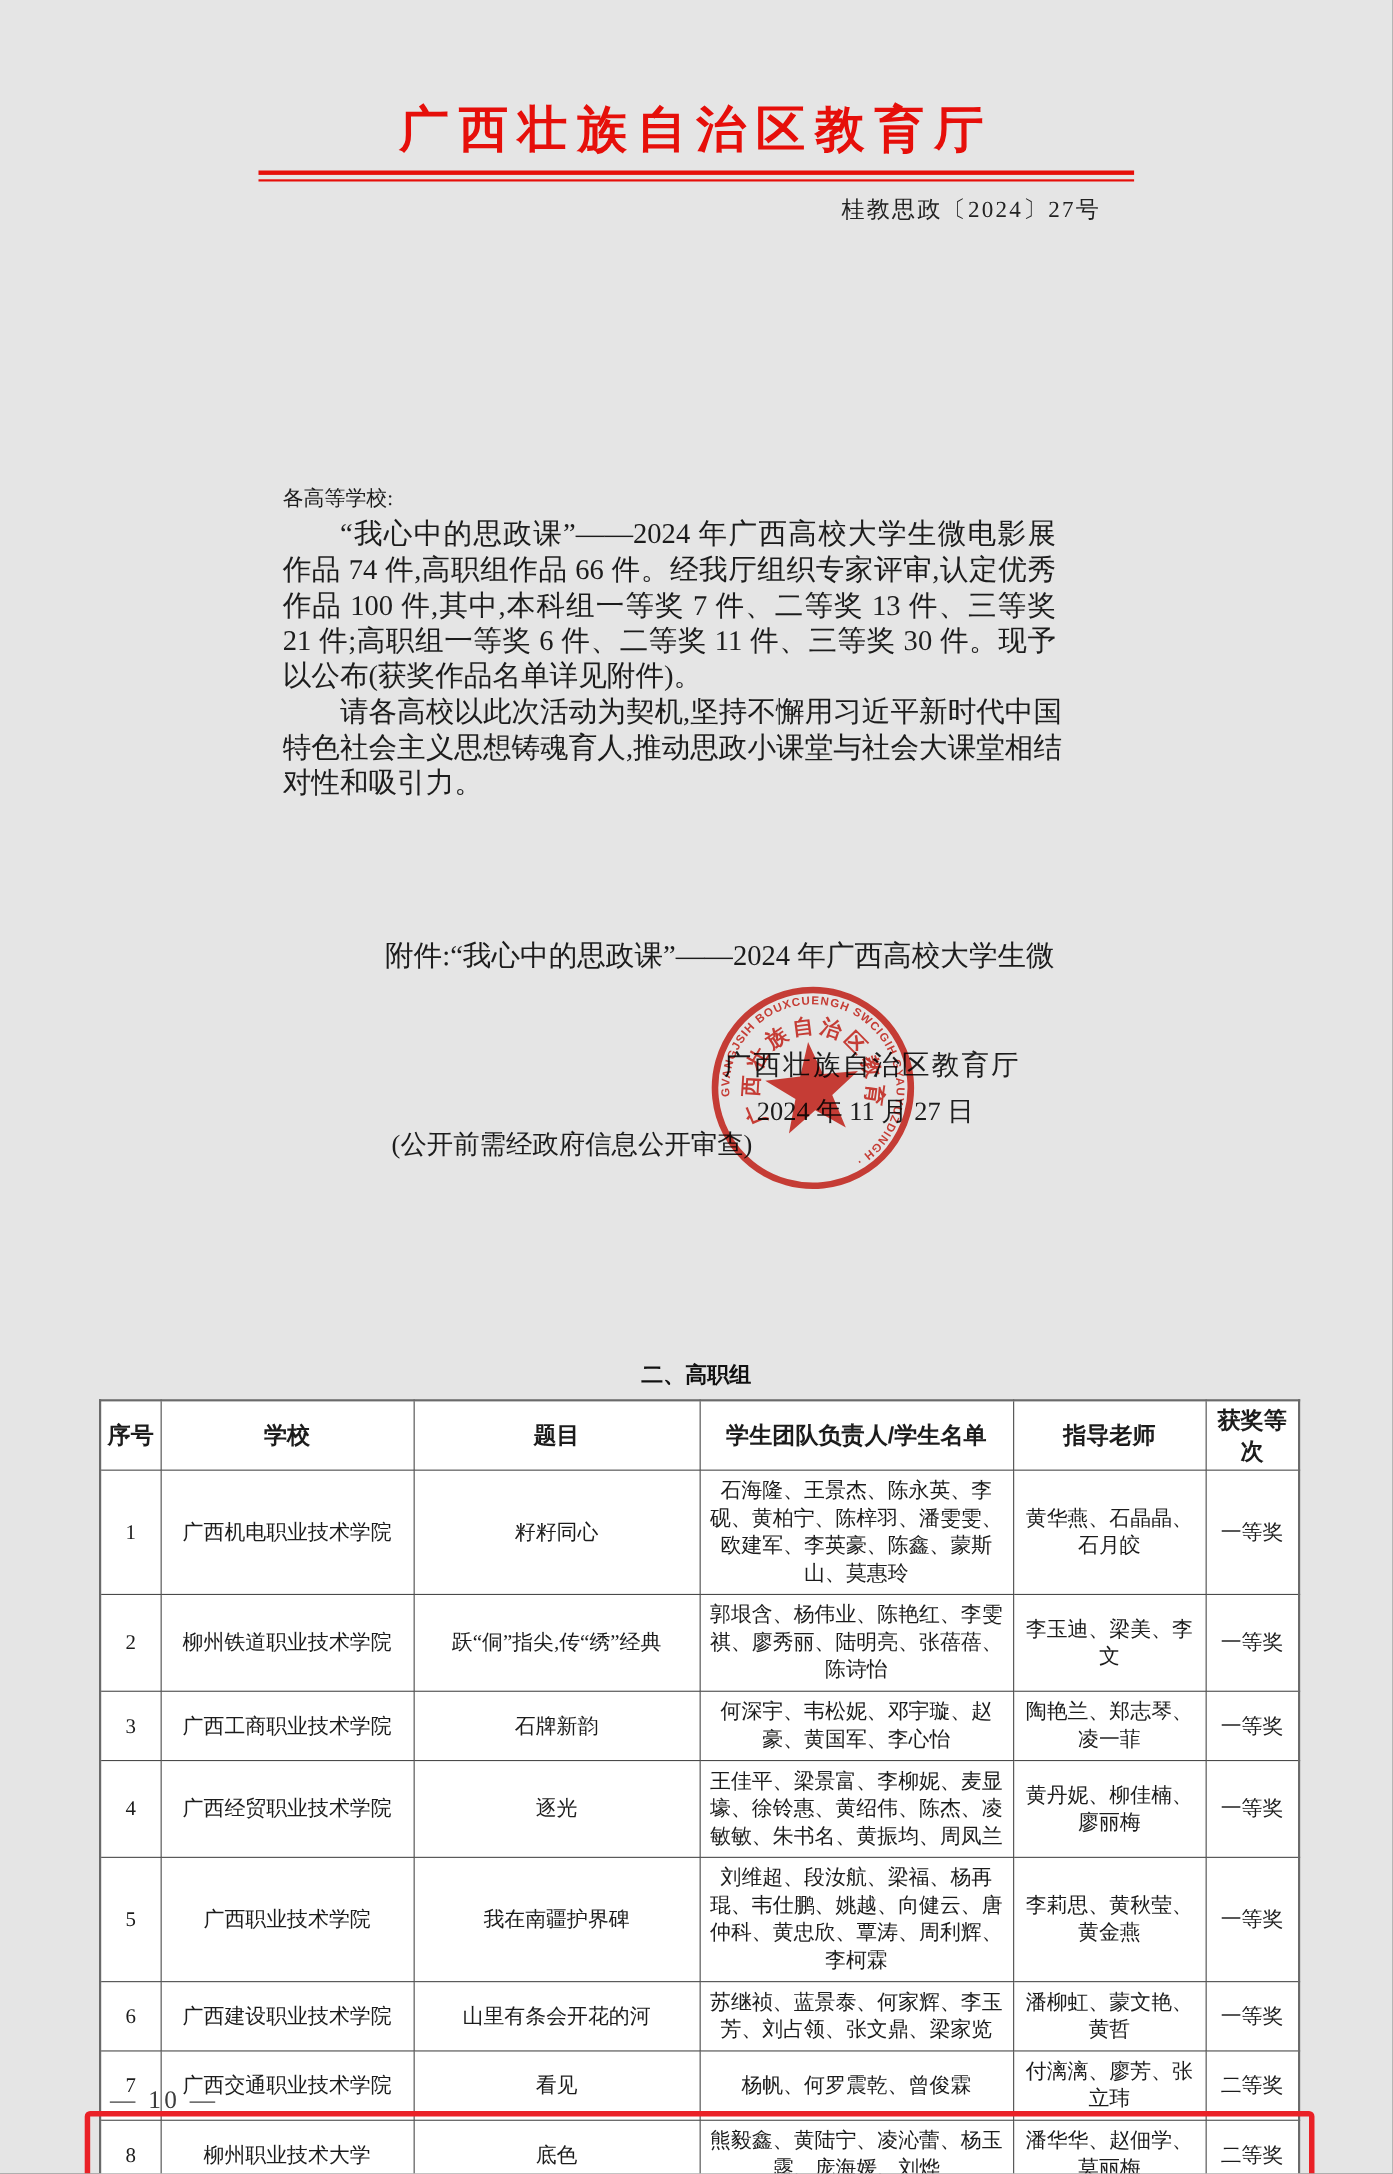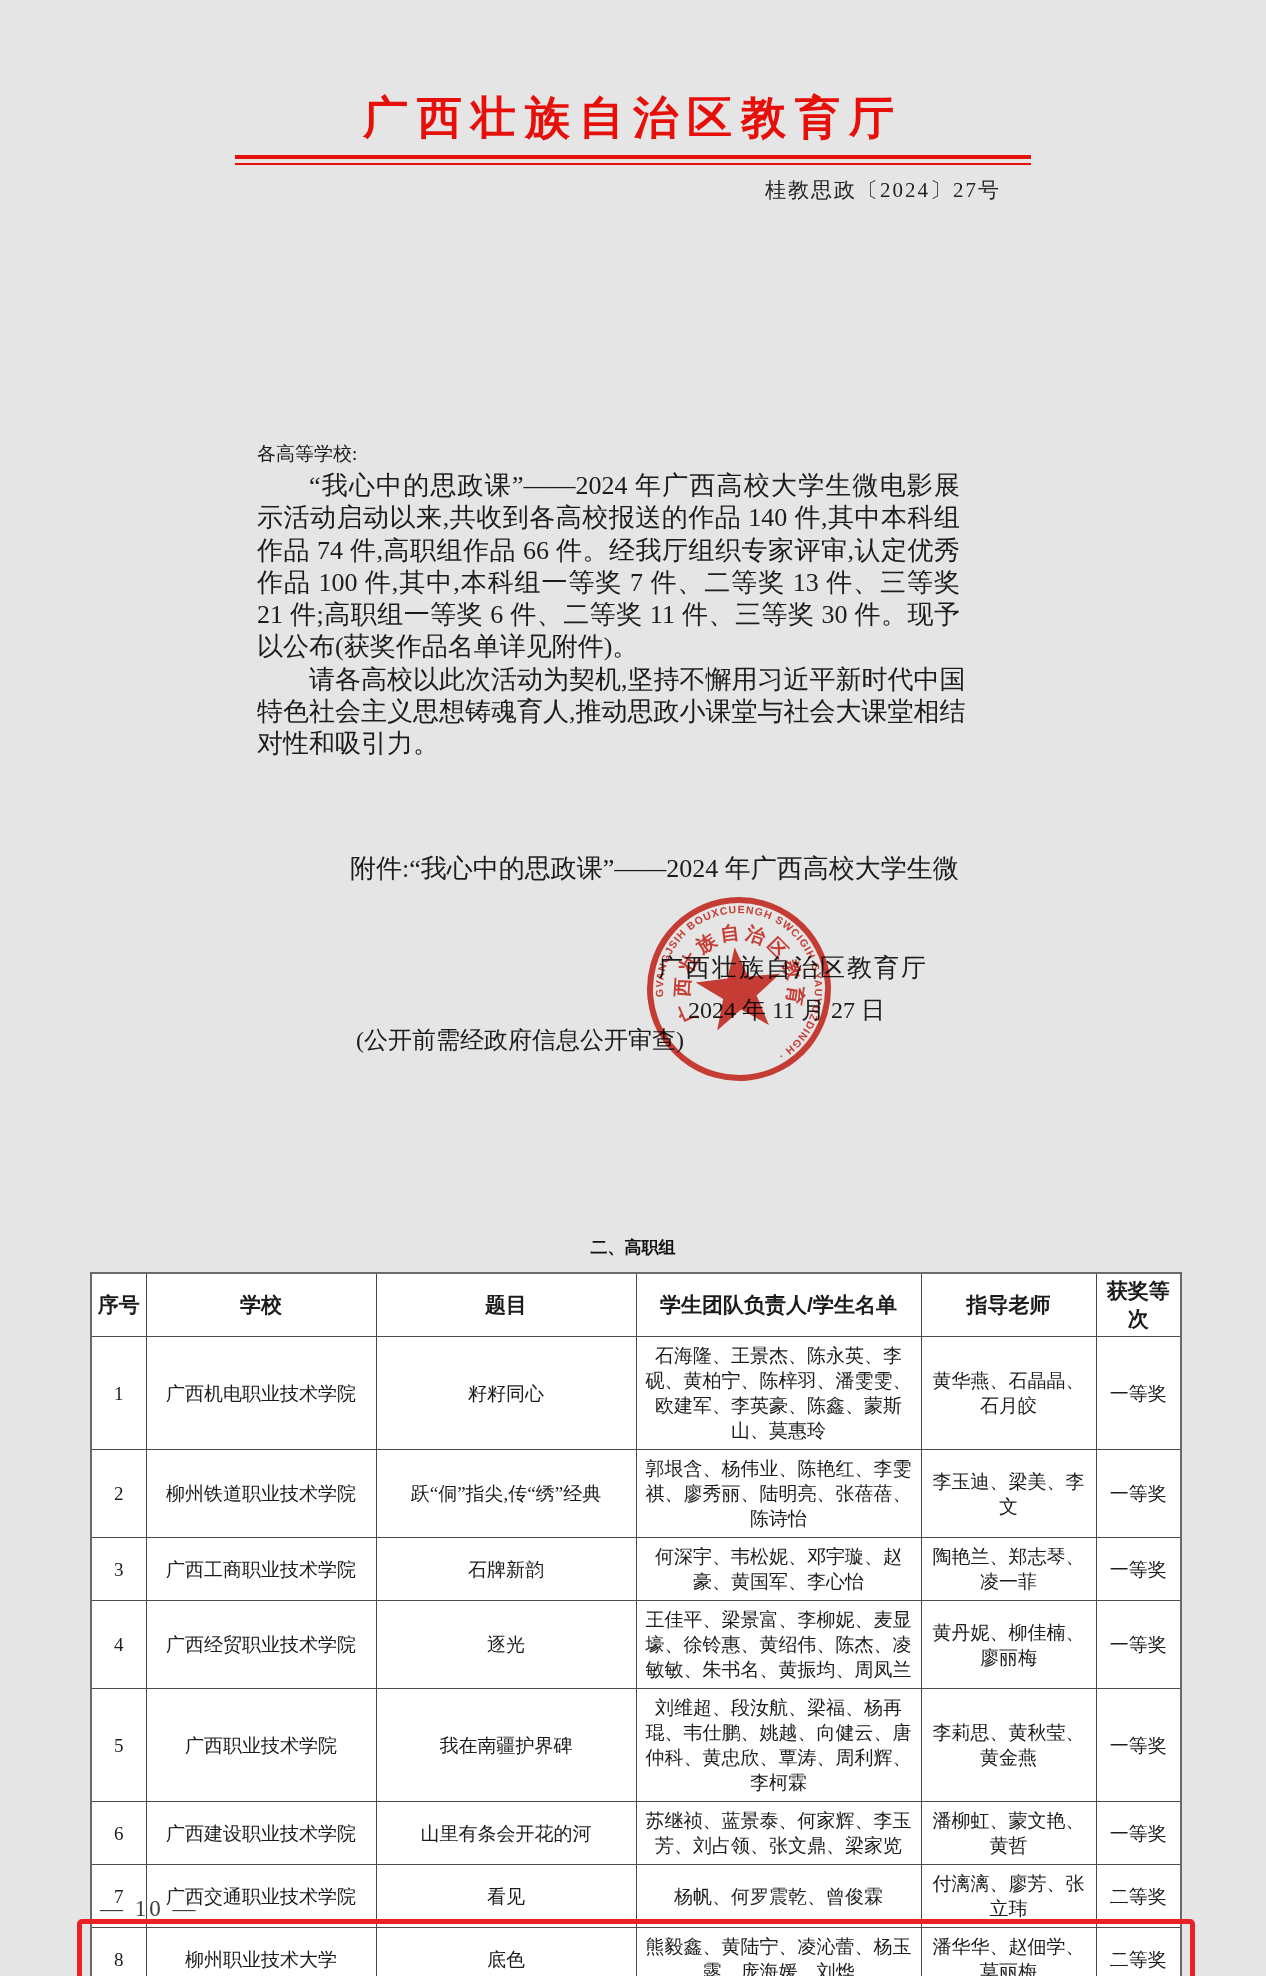--- a/index.html
+++ b/index.html
@@ -47,21 +47,21 @@
   .sign-note { position:absolute; top:1024px; left:356px; font-size:24px; }
   
   .seal {
     position:absolute; top:893px; left:643px; width:192px; height:192px;
     opacity:0.88; mix-blend-mode:multiply; transform:rotate(-6deg);
   }
   
   .section-heading {
     position:absolute; top:1236px; left:0; width:100%;
     text-align:center; font-family:"Liberation Sans","DejaVu Sans",sans-serif;
-    font-weight:bold; font-size:17px; color:#111;
+    font-weight:bold; font-size:20px; color:#111;
   }
   table.award {
     position:absolute; top:1272px; left:90px; width:1090px;
     border-collapse:collapse; table-layout:fixed; background:#fff;
   }
   table.award th, table.award td {
     border:1px solid #4a4a4a; text-align:center; vertical-align:middle;
   }
   table.award { border:2px solid #6a6a6a; }
   table.award th {
@@ -83,21 +83,20 @@
 
   <div class="lh-title">广西壮族自治区教育厅</div>
   <div class="lh-line-thick"></div>
   <div class="lh-line-thin"></div>
   <div class="doc-number">桂教思政〔2024〕27号</div>
 
 
   <div class="salutation">各高等学校:</div>
   <div class="body-lines">
       <div class="doc-line indent">“我心中的思政课”——2024 年广西高校大学生微电影展</div>
-      <div class="doc-line">示活动启动以来,共收到各高校报送的作品 140 件,其中本科组</div>
       <div class="doc-line">作品 74 件,高职组作品 66 件。经我厅组织专家评审,认定优秀</div>
       <div class="doc-line">作品 100 件,其中,本科组一等奖 7 件、二等奖 13 件、三等奖</div>
       <div class="doc-line">21 件;高职组一等奖 6 件、二等奖 11 件、三等奖 30 件。现予</div>
       <div class="doc-line para-end">以公布(获奖作品名单详见附件)。</div>
       <div class="doc-line indent">请各高校以此次活动为契机,坚持不懈用习近平新时代中国</div>
       <div class="doc-line">特色社会主义思想铸魂育人,推动思政小课堂与社会大课堂相结</div>
       <div class="doc-line para-end">对性和吸引力。</div>
     </div>
 
   <div class="attach">

